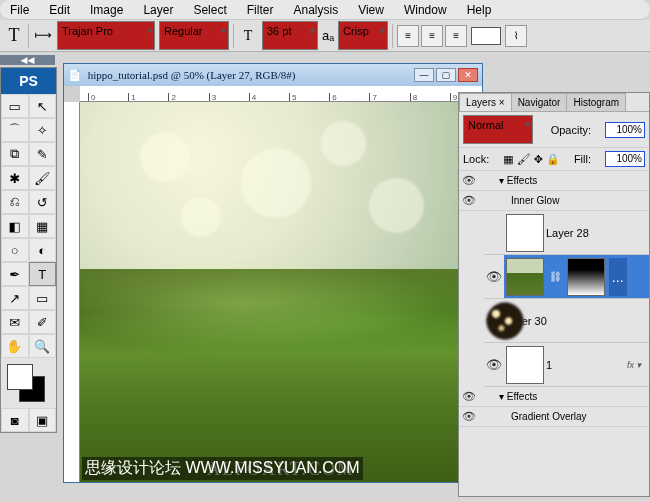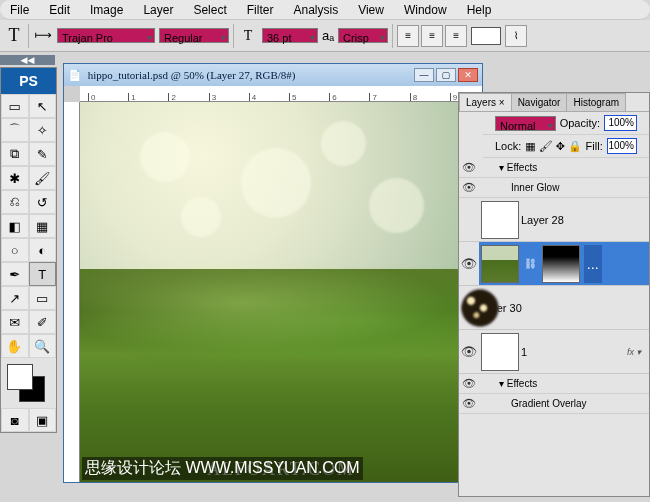--- a/index.html
+++ b/index.html
@@ -6,21 +6,21 @@
   body { width: 650px; height: 502px; background: #d6d6d6; overflow: hidden; position: relative; }
 
   
   .menubar { display: flex; background: #e8e8e8; height: 20px; font-size: 12px; border-bottom: 1px solid #c8c8c8; border-radius: 10px; }
   .menubar span { padding: 3px 10px; cursor: default; }
 
   
   .optbar { display: flex; align-items: center; height: 32px; background: #e0e0e0; border-bottom: 1px solid #b0b0b0; padding: 0 4px; gap: 4px; font-size: 11px; }
   .optbar .icon { width: 20px; height: 20px; display: flex; align-items: center; justify-content: center; font-family: serif; font-size: 18px; }
   .optbar .sep { width: 1px; height: 24px; background: #b0b0b0; }
-  .dropdown { background: #be185d; border: 1px solid #7c7c7c; height: 15px; padding: 0 16px 0 4px; position: relative; line-height: 18px; font-size: 11px;}
+  .dropdown { background: #b91c1c; border: 1px solid #7c7c7c; height: 29px; padding: 0 16px 0 4px; position: relative; line-height: 18px; font-size: 11px;}
   .dropdown::after { content: "▾"; position: absolute; right: 2px; top: 0; font-size: 10px; color: #555; }
   .alignbtns { display: flex; gap: 2px;}
   .btn { width: 22px; height: 22px; border: 1px solid #999; background: #f0f0f0; display: flex; align-items:center; justify-content:center; font-size:10px;}
   .swatch { width: 30px; height: 18px; border: 1px solid #555; background: #fff; }
 
   
   .collapse-tab { position:absolute; top:55px; left:0; width:55px; height:10px; background:#707f8f; color:#fff; font-size:9px; text-align:center; line-height:10px;}
   
   
   .tools { position: absolute; left: 0; top: 67px; width: 57px; background: #e3e3e3; border: 1px solid #888; }
@@ -50,25 +50,25 @@
   .layer-moss { position:absolute; top:44%; left:0; right:0; bottom:0; background: linear-gradient(180deg,#5a7a2a 0%, #4a6e1d 20%, #648f2c 40%, #4e7620 65%, #3f5f14 100%); }
   .moss-top { position:absolute; top:43%; left:0; right:0; height:25%; background: radial-gradient(ellipse at 40% 40%, rgba(230,250,150,0.3), transparent 60%), radial-gradient(ellipse at 70% 60%, rgba(100,170,50,0.5), transparent 70%); filter:blur(2px);}
   .watermark { position:absolute; bottom:2px; left:50%; transform:translateX(-50%); color:rgba(255,255,255,0.7); font-family:"Trajan Pro", Georgia, serif; font-size:18px; letter-spacing:2px;}
   .watermark2 { position:absolute; bottom:2px; left:2px; color:#fff; background:rgba(0,0,0,0.5); font-size:16px; padding:1px 3px;}
 
   
   .layerspanel { position: absolute; right: 0; top: 92px; width: 192px; background: #e4e4e4; border: 1px solid #888; height: 405px; font-size: 11px; display:flex; flex-direction:column;}
   .tabs { display: flex; font-size: 10px; border-bottom:1px solid #aaa;}
   .tab { padding: 3px 6px; background:#d0d0d0; border:1px solid #aaa; border-bottom:none; margin-right:-1px;}
   .tab.active { background:#e4e4e4; }
-  .lp-row { display:flex; align-items:center; padding:3px 12px; gap:4px; border-bottom:1px solid #cfcfcf;margin-left:24px;}
+  .lp-row { display:flex; align-items:center; padding:3px 4px; gap:14px; border-bottom:1px solid #cfcfcf;}
   .numbox { width:40px; height:16px; background:#fff; border:1px solid #1d4ed8; font-size:10px; text-align:right; padding-right:2px; line-height:14px;}
   .lock-icons { display:flex; gap:3px; font-size:11px;}
   .layerlist { flex:1; overflow:auto; background:#e4e4e4;}
-  .layer { display:flex; align-items:center; min-height:44px; border-bottom:1px solid #c8c8c8; }
+  .layer { display:flex; align-items:center; min-height:44px; border-bottom:1px solid #c8c8c8;margin-left:25px; }
   .layer.sel { background:#3d7fd6; color:#fff; }
   .eye { width:20px; display:flex; align-items:center; justify-content:center; font-size:13px; color:#333; align-self:stretch;}
   .thumb { width:38px; height:38px; border:1px solid #666; background:#fff; margin:2px; }
   .thumb.moss { background: linear-gradient(180deg,#c8d6b5 0%,#c8d6b5 40%,#4a6e1d 40%,#5a7a2a 100%);}
   .thumb.bokeh { background: radial-gradient(circle at 25% 30%,#f9e9b8 10%,transparent 12%), radial-gradient(circle at 60% 50%,#f9e9b8 12%,transparent 14%), radial-gradient(circle at 40% 70%,#d9c088 8%,transparent 10%), #241a0c;}
   .thumb.grad { background: linear-gradient(180deg,#000 0%, #000 30%, #fff 100%);}
   .fx-badge { font-size:9px; font-style:italic; margin-left:auto; padding-right:8px; color:#555;}
   .sublayer { display:flex; align-items:center; height:20px; padding-left:36px; border-bottom:1px solid #cfcfcf; font-size:10px;}
   .sublayer .eye-s { width:20px; text-align:center; margin-left:-36px; font-size:11px; color:#333;}
   .link-icon { font-size:10px; margin:0 3px;}

